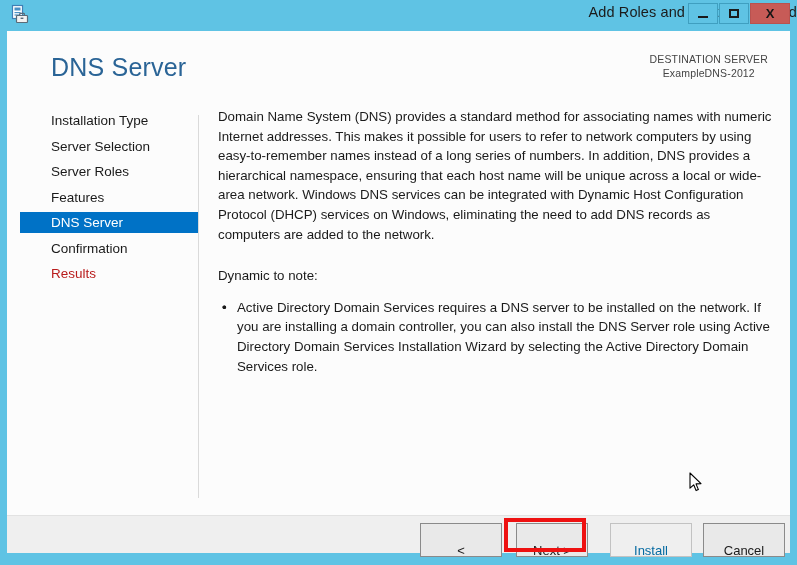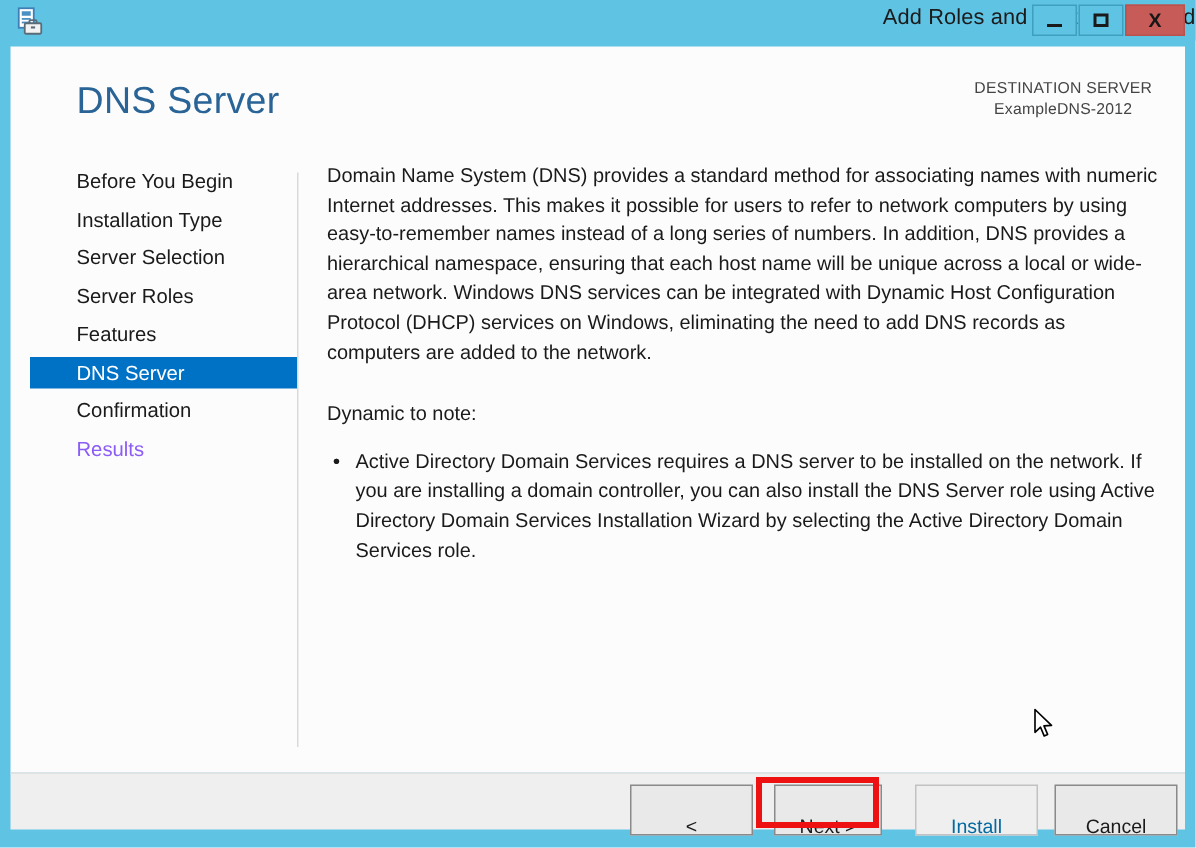--- a/index.html
+++ b/index.html
@@ -139,21 +139,21 @@
     color: #1a1a1a;
     white-space: nowrap;
     cursor: default;
     margin-bottom: 4.5px;
   }
   .nav-item.selected {
     background: #0072c6;
     color: #ffffff;
   }
   .nav-item.disabled {
-    color: #8b5cf6;
+    color: #b91c1c;
   }
 
   
   #divider {
     position: absolute;
     left: 191px;
     top: 84px;
     width: 1px;
     height: 383px;
     background: #dadada;
@@ -294,21 +294,20 @@
   <div id="body-panel">
 
     <div id="page-heading">DNS Server</div>
 
     <div id="dest-block">
       <span id="dest-label">DESTINATION SERVER</span>
       <span id="dest-value">ExampleDNS-2012</span>
     </div>
 
     <div id="sidebar">
-      <div class="nav-item">Before You Begin</div>
       <div class="nav-item">Installation Type</div>
       <div class="nav-item">Server Selection</div>
       <div class="nav-item">Server Roles</div>
       <div class="nav-item">Features</div>
       <div class="nav-item selected">DNS Server</div>
       <div class="nav-item">Confirmation</div>
       <div class="nav-item disabled">Results</div>
     </div>
 
     <div id="divider"></div>

